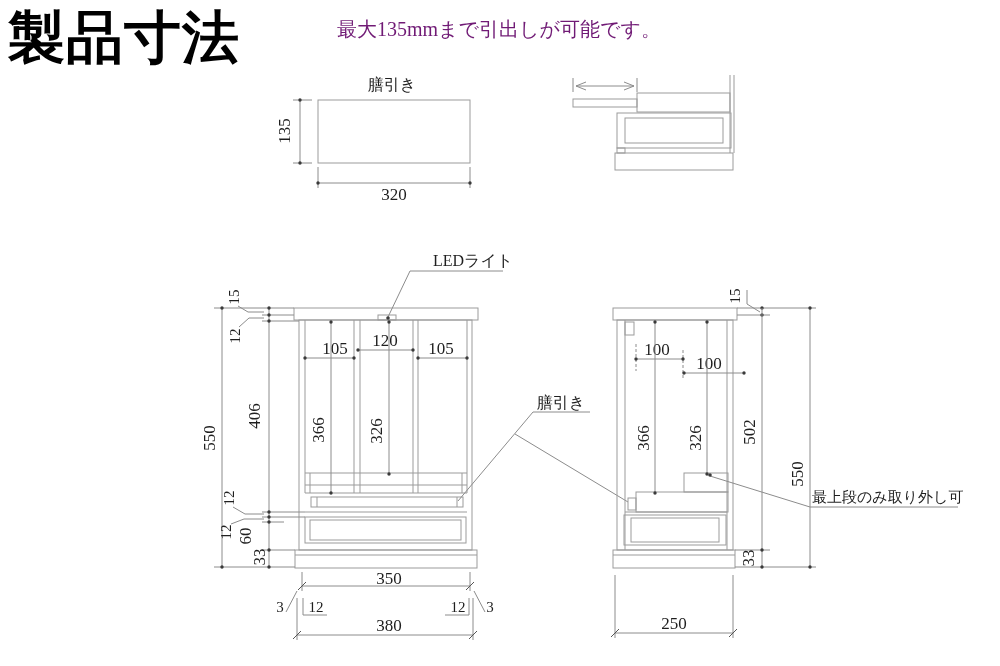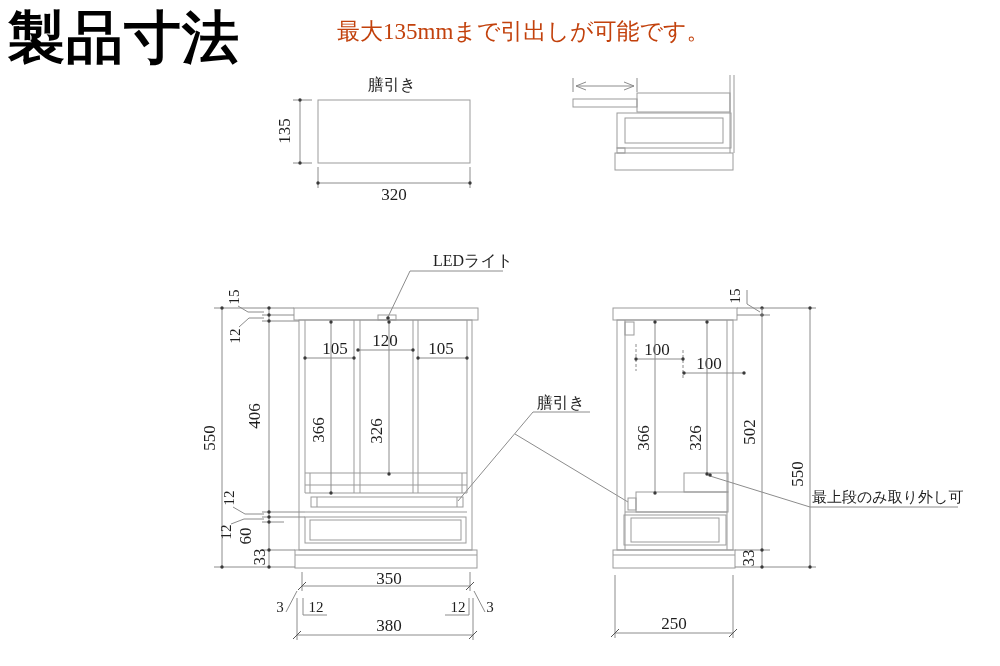--- a/index.html
+++ b/index.html
@@ -1,20 +1,20 @@
 <!DOCTYPE html>
 <html><head>
 <meta charset="utf-8">
 <style>
   html,body{margin:0;padding:0;background:#fff;}
   #stage{position:relative;width:980px;height:666px;background:#ffffff;overflow:hidden;
          font-family:"Liberation Serif","DejaVu Serif",serif;}
   #title{position:absolute;left:8px;top:8px;font-size:57px;font-weight:600;color:#000;
          letter-spacing:1px;line-height:1.05;}
-  #note{position:absolute;left:337px;top:16px;font-size:23px;color:#c2410c;}
+  #note{position:absolute;left:337px;top:16px;font-size:20px;color:#701a75;}
   svg{position:absolute;left:0;top:0;}
   .st{stroke:#9b9b9b;stroke-width:1;fill:none;}
   .dim{stroke:#8c8c8c;stroke-width:1;fill:none;}
   .dash{stroke:#8c8c8c;stroke-width:1;fill:none;stroke-dasharray:3,2;}
   .dot{fill:#3a3a3a;stroke:none;}
   .tick{stroke:#555;stroke-width:1;}
   text{fill:#1f1f1f;font-family:"Liberation Serif","DejaVu Serif",serif;}
   .n{font-size:17px;}
   .s{font-size:15px;}
   .lbl{font-size:16px;}

